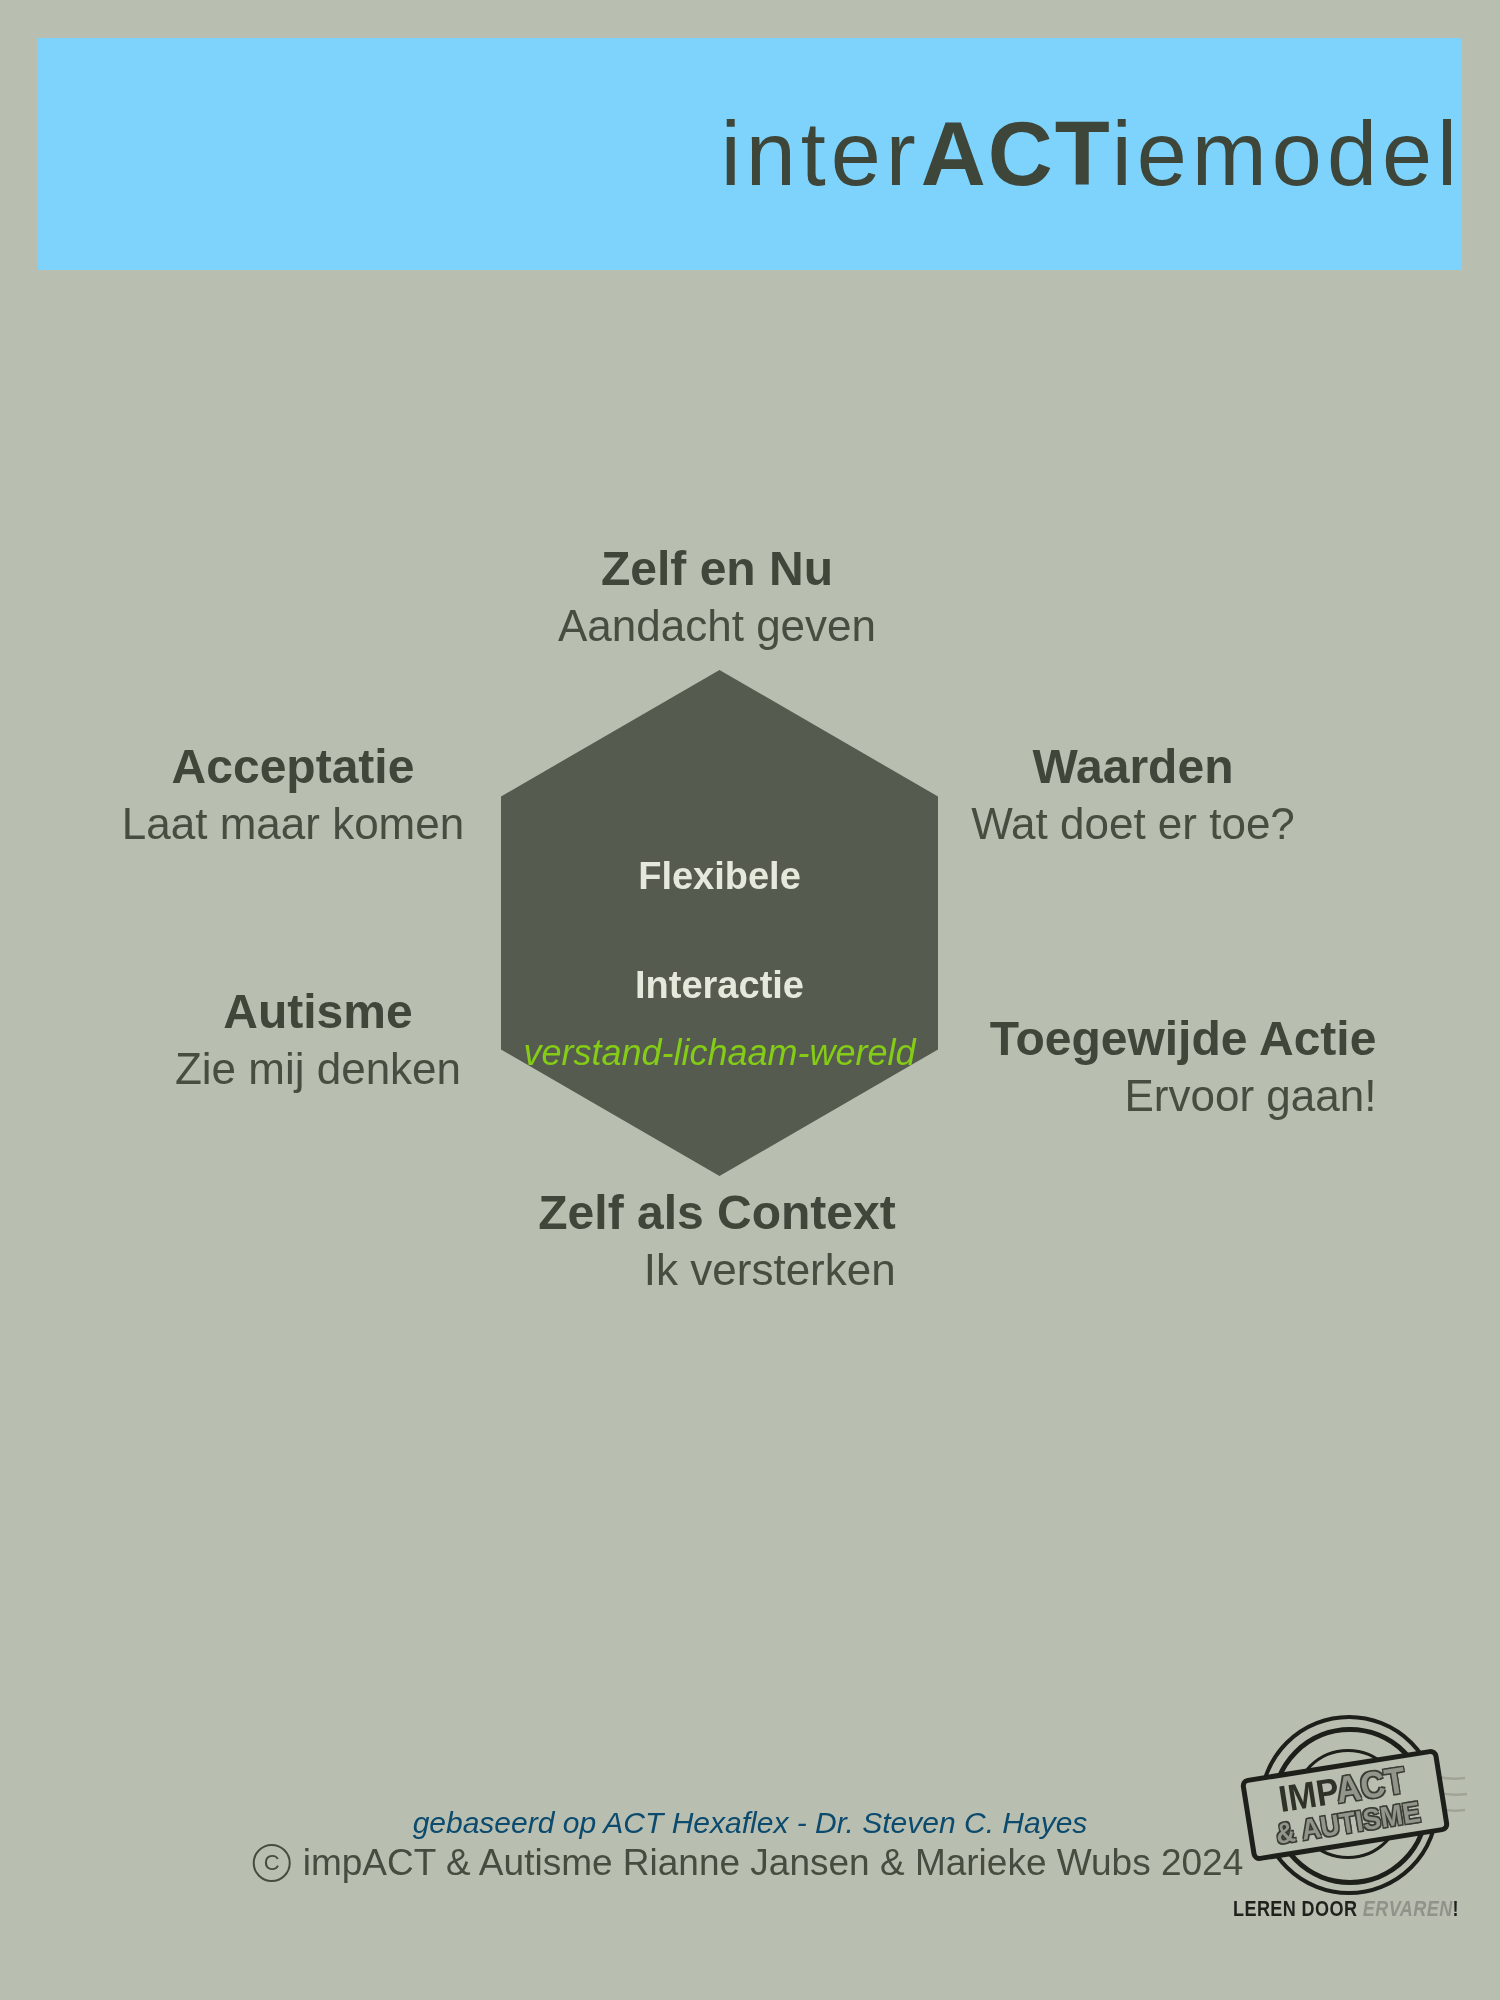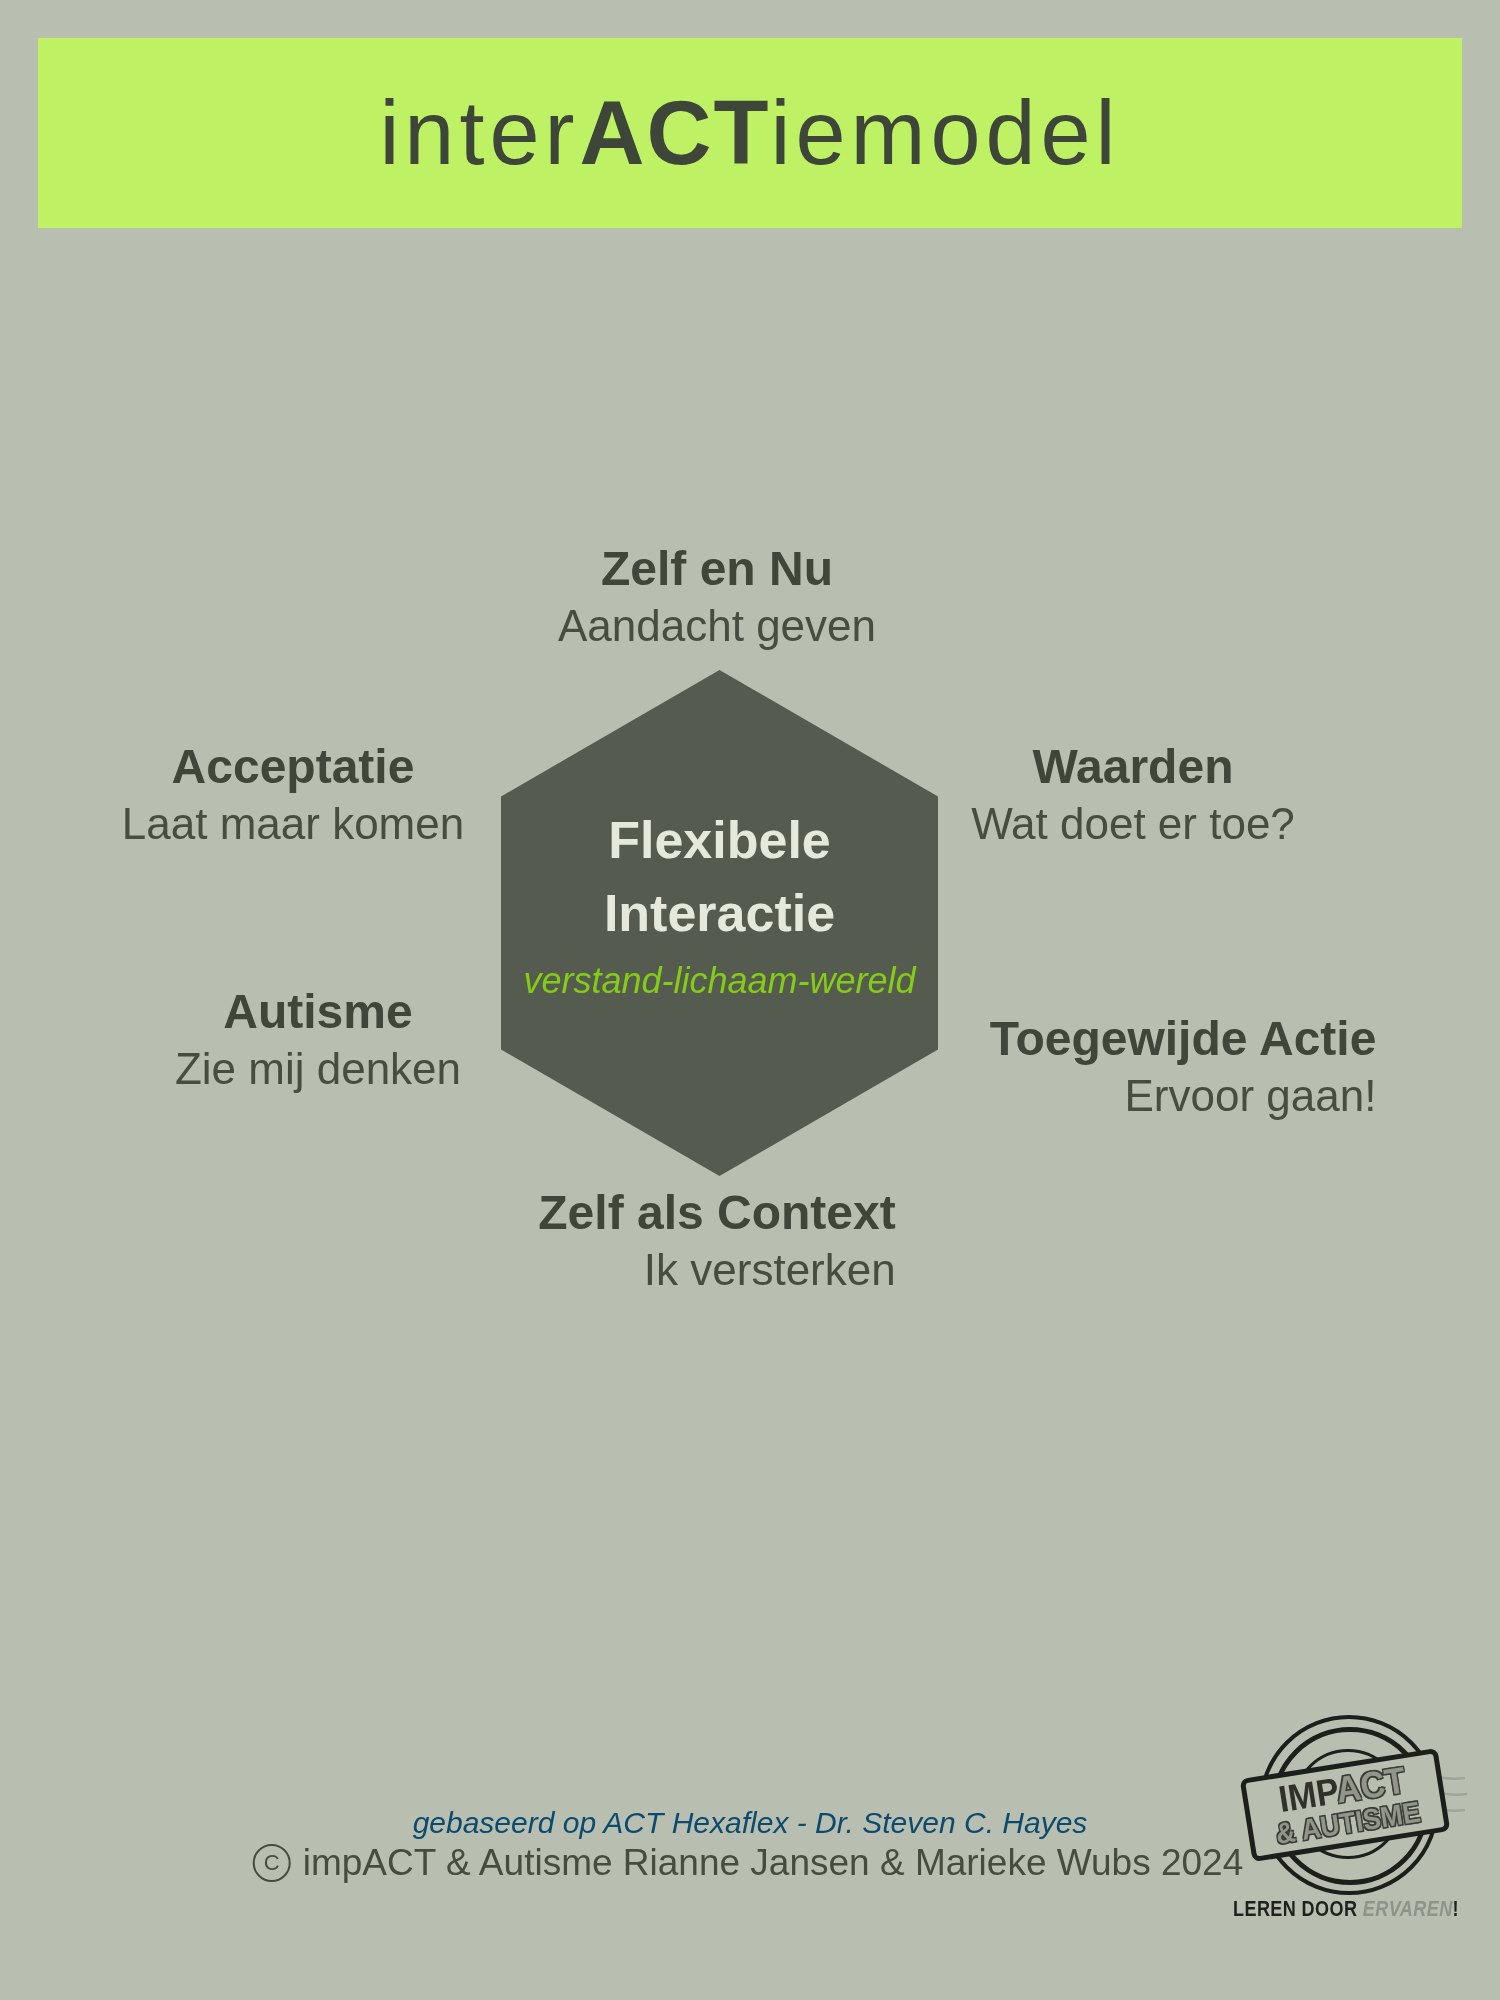--- a/index.html
+++ b/index.html
@@ -1,31 +1,31 @@
 <!DOCTYPE html>
 <html><head>
 <meta charset="utf-8">
 <style>
   html,body{margin:0;padding:0;}
   body{width:1500px;height:2000px;position:relative;overflow:hidden;
        font-family:"Liberation Sans",sans-serif;background:#b9bfb0;}
   .poster{position:absolute;inset:0;}
 
   
-  .header-bar{position:absolute;left:38px;top:38px;width:1424px;height:190px;
-    background:#bef264;display:flex;align-items:center;justify-content:center;}
+  .header-bar{position:absolute;left:38px;top:38px;width:1424px;height:232px;
+    background:#7dd3fc;display:flex;align-items:center;justify-content:flex-end;}
   .header-title{font-size:90px;letter-spacing:5px;color:#3e4539;font-weight:300;white-space:nowrap;}
   .header-title .bold{font-weight:800;letter-spacing:2px;}
 
   
   .hexagon{position:absolute;left:501px;top:670px;width:437px;height:506px;
     background:#555c4f;
     clip-path:polygon(50% 0%,100% 25%,100% 75%,50% 100%,0% 75%,0% 25%);
     display:flex;flex-direction:column;align-items:center;box-sizing:border-box;padding-top:134px;}
-  .hex-title{font-size:52px;font-weight:700;color:#e5e9dc;line-height:73px;white-space:nowrap;}
+  .hex-title{font-size:38px;font-weight:700;color:#e5e9dc;line-height:73px;white-space:nowrap;margin-top:36px;}
   .hex-subtitle{font-size:36px;font-style:italic;color:#84cc16;line-height:44px;margin-top:9px;white-space:nowrap;}
 
   
   .node{position:absolute;text-align:center;transform:translateX(-50%);white-space:nowrap;}
   .node-title{font-size:48px;font-weight:700;color:#40463a;line-height:58px;}
   .node-subtitle{font-size:44px;font-weight:400;color:#474d40;line-height:55px;text-align:right;}
   .node-top{left:717px;top:540px;}
   .node-upper-left{left:293px;top:738px;}
   .node-upper-right{left:1133px;top:738px;}
   .node-lower-left{left:318px;top:983px;}

